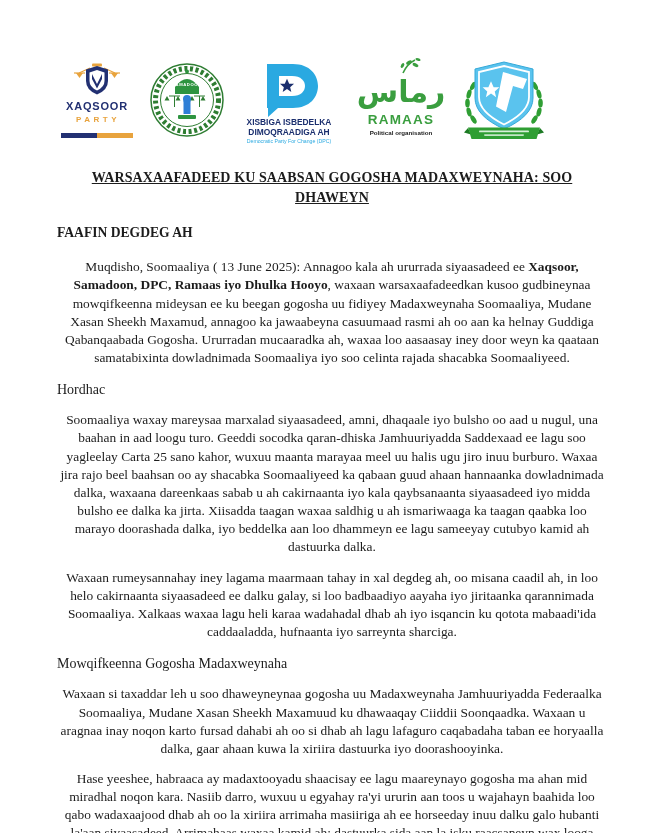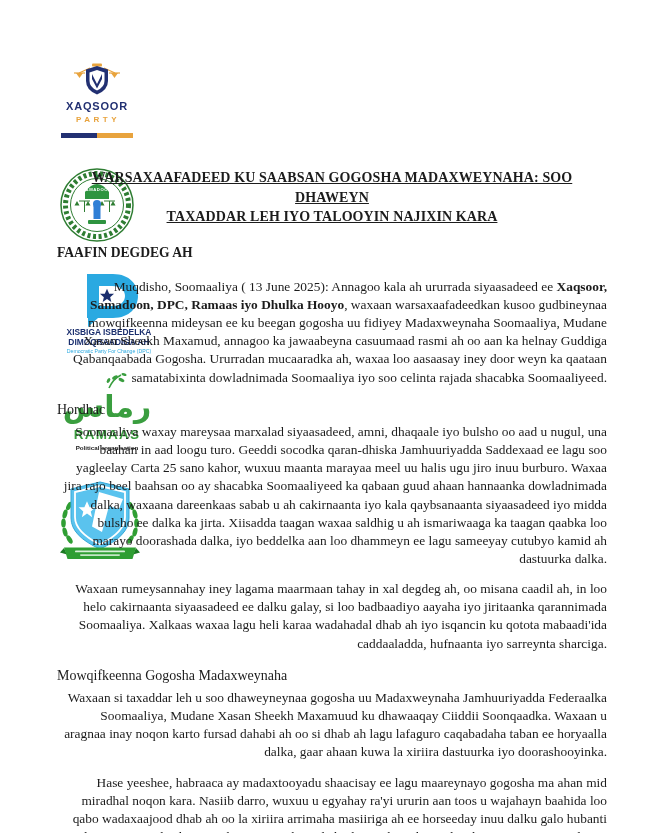--- a/index.html
+++ b/index.html
@@ -13,50 +13,49 @@
     box-sizing:border-box;
     padding:56px 53px 20px 57px;
     overflow:hidden;
   }
   .logo-row{
     display:flex;
     align-items:flex-start;
     gap:10px;
     height:98px;
     margin-bottom:14px;
-    flex-direction:column;
   }
   .logo{flex:0 0 auto;}
   .title{
     font-size:14px;
     font-weight:bold;
     text-align:center;
     line-height:1.4;
     margin:6px 0 18px 0;
     letter-spacing:.1px;
     text-decoration:underline;
   }
   .kicker{
     font-size:13.6px;
     font-weight:bold;
     margin:16px 0 17px 0;
   }
   .para{
     font-size:13.4px;
     line-height:1.355;
     margin:0 0 12px 0;
-    text-align:right;
+    text-align:center;
   }
   .section-heading{
     font-size:14px;
     font-weight:normal;
     margin:14px 0 0 0;
     line-height:1.3;
   }
-  .section-para{margin-top:4px;}
+  .section-para{margin-top:12px;}
   .logo-text-sans{font-family:"Liberation Sans","DejaVu Sans",sans-serif;}
 </style>
 </head>
 <body>
 
 <div class="doc">
 
   <div class="logo-row">
 
     <svg class="logo" width="80" height="95" viewBox="0 0 80 95">
@@ -135,21 +134,20 @@
       <path d="M79,72 L83,76.5 L76,78.5 Z" fill="#1d7a24"></path>
       <polygon points="7,71.5 79,71.5 75.5,83 10.5,83" fill="#2f9e33"></polygon>
       <rect x="18" y="74.5" width="50" height="1.8" rx="0.9" fill="#eaf7ea" opacity="0.9"></rect>
       <rect x="23" y="78.3" width="40" height="1.6" rx="0.8" fill="#eaf7ea" opacity="0.8"></rect>
     </svg>
 
   </div>
 
   <div class="title">
     <span style="display:block">WARSAXAAFADEED KU SAABSAN GOGOSHA MADAXWEYNAHA: SOO DHAWEYN</span>
-    <span style="display:block">TAXADDAR LEH IYO TALOOYIN NAJIXIN KARA</span>
   </div>
 
   <div class="kicker">FAAFIN DEGDEG AH</div>
 
   <p class="para"><span>Muqdisho, Soomaaliya ( 13 June 2025):  Annagoo kala ah ururrada siyaasadeed ee </span><strong>Xaqsoor, Samadoon, DPC, Ramaas iyo Dhulka Hooyo</strong><span>, waxaan warsaxaafadeedkan kusoo gudbineynaa mowqifkeenna mideysan ee ku beegan gogosha uu fidiyey Madaxweynaha Soomaaliya, Mudane Xasan Sheekh Maxamud, annagoo ka jawaabeyna casuumaad rasmi ah oo aan ka helnay Guddiga Qabanqaabada Gogosha. Ururradan mucaaradka ah, waxaa loo aasaasay iney door weyn ka qaataan samatabixinta dowladnimada Soomaaliya iyo soo celinta rajada shacabka Soomaaliyeed.</span></p>
 
   <h2 class="section-heading">Hordhac</h2>
   <p class="para section-para">Soomaaliya waxay mareysaa marxalad siyaasadeed, amni, dhaqaale iyo bulsho oo aad u nugul, una baahan in aad loogu turo. Geeddi socodka qaran-dhiska Jamhuuriyadda Saddexaad ee lagu soo yagleelay Carta 25 sano kahor, wuxuu maanta marayaa meel uu halis ugu jiro inuu burburo. Waxaa jira rajo beel baahsan oo ay shacabka Soomaaliyeed ka qabaan guud ahaan hannaanka dowladnimada dalka, waxaana dareenkaas sabab u ah cakirnaanta iyo kala qaybsanaanta siyaasadeed iyo midda bulsho ee dalka ka jirta. Xiisadda taagan waxaa saldhig u ah ismariwaaga ka taagan qaabka loo marayo doorashada dalka, iyo beddelka aan loo dhammeyn ee lagu sameeyay cutubyo kamid ah dastuurka dalka.</p>
 
   <p class="para">Waxaan rumeysannahay iney lagama maarmaan tahay in xal degdeg ah, oo misana caadil ah, in loo helo cakirnaanta siyaasadeed ee dalku galay, si loo badbaadiyo aayaha iyo jiritaanka qarannimada Soomaaliya. Xalkaas waxaa lagu heli karaa wadahadal dhab ah iyo isqancin ku qotota mabaadi'ida caddaaladda, hufnaanta iyo sarreynta sharciga.</p>

